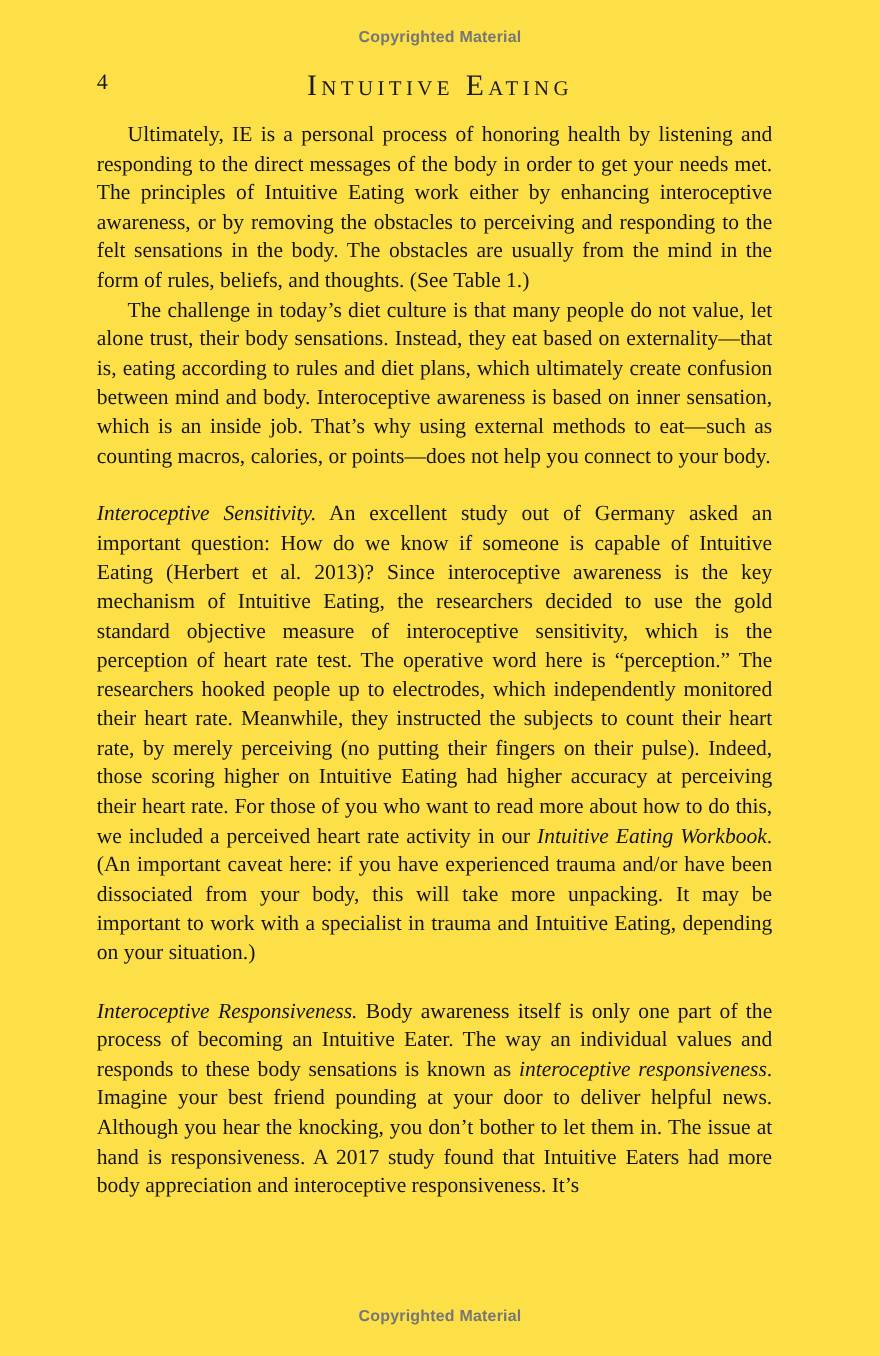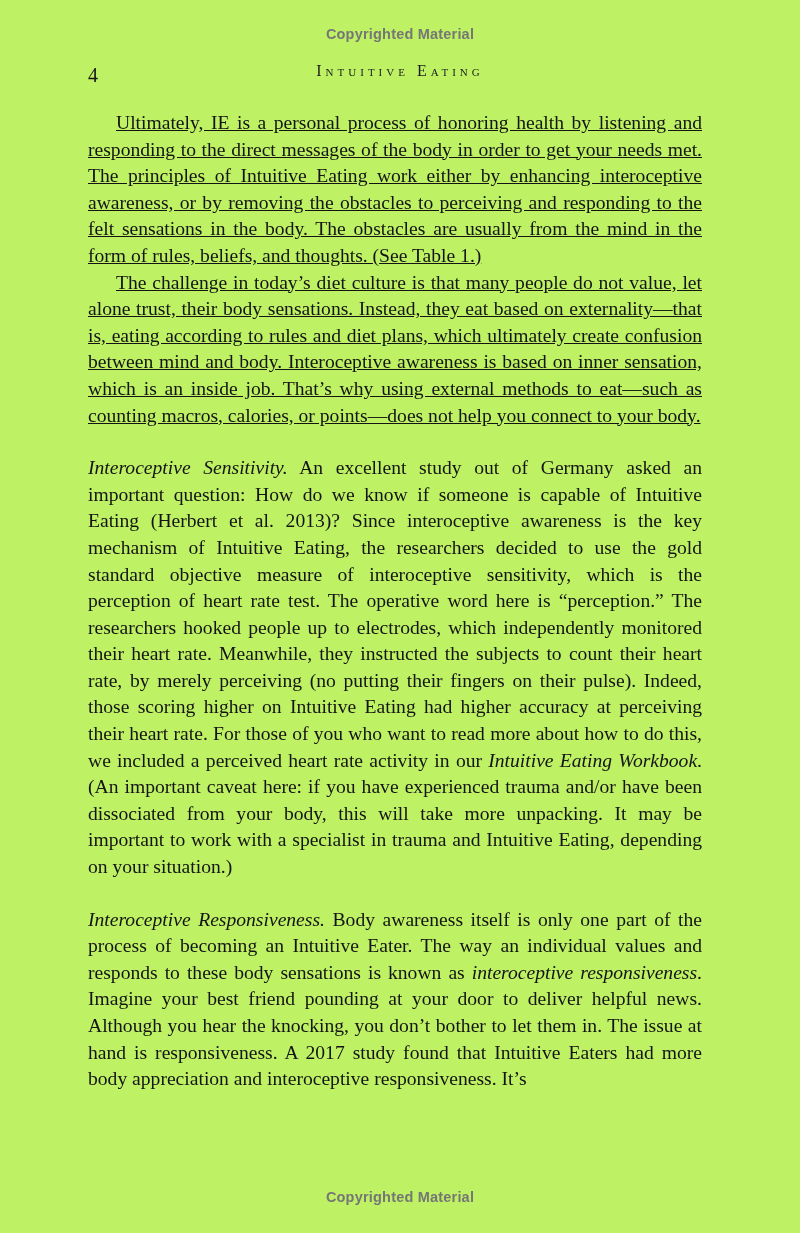--- a/index.html
+++ b/index.html
@@ -1,20 +1,20 @@
 <!DOCTYPE html>
 <html lang="en"><head>
 <meta charset="utf-8">
 <style>
   html, body { margin: 0; padding: 0; background: #ffffff; }
   .page {
     position: relative;
     width: 800px;
     height: 1233px;
-    background: #bef264;
+    background: #fde047;
     font-family: "Liberation Serif", serif;
     color: #161616;
     overflow: hidden;
   }
   .watermark {
     position: absolute;
     left: 0;
     width: 100%;
     text-align: center;
     font-family: "Liberation Sans", sans-serif;
@@ -37,37 +37,37 @@
     left: 0;
     top: 2px;
     font-size: 20px;
   }
   .page-title {
     position: absolute;
     left: 0;
     right: 0;
     top: 0;
     text-align: center;
-    font-size: 16px;
+    font-size: 27px;
     font-variant: small-caps;
     letter-spacing: 4px;
     color: #1b1b1b;
   }
   .text-block {
     position: absolute;
     top: 110px;
     left: 88px;
     width: 614px;
     font-size: 19.6px;
     line-height: 26.6px;
     text-align: justify;
     color: #141414;
   }
   .text-block p { margin: 0; padding: 0; }
-  .text-block p.indent { text-indent: 28px; text-decoration: underline; }
+  .text-block p.indent { text-indent: 28px; }
   .text-block p.section { margin-top: 26px; }
   .text-block span.bold-italic { font-weight: 400; font-style: italic; }
   .text-block span.italic { font-style: italic; }
 </style>
 </head>
 <body>
 
 <div class="page">
 
   <div class="watermark top">Copyrighted Material</div>

